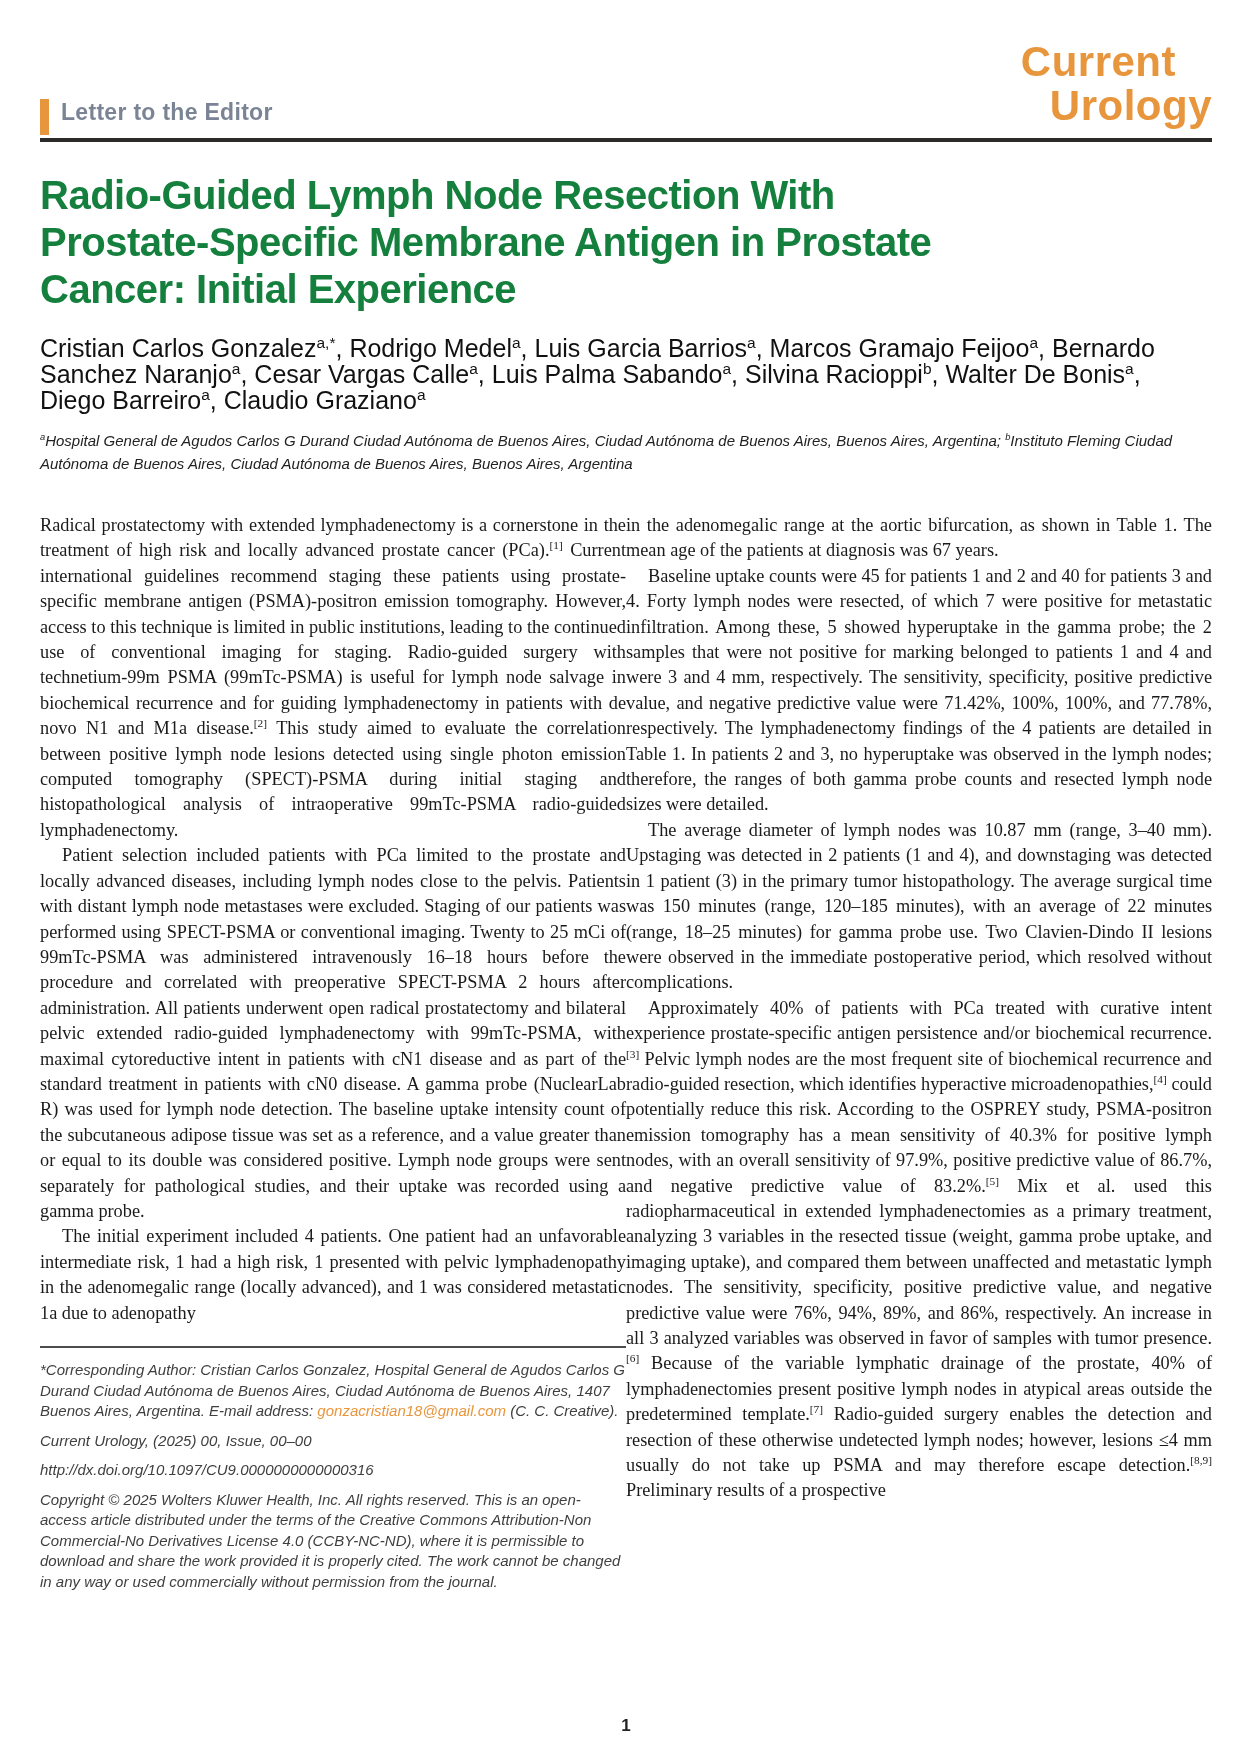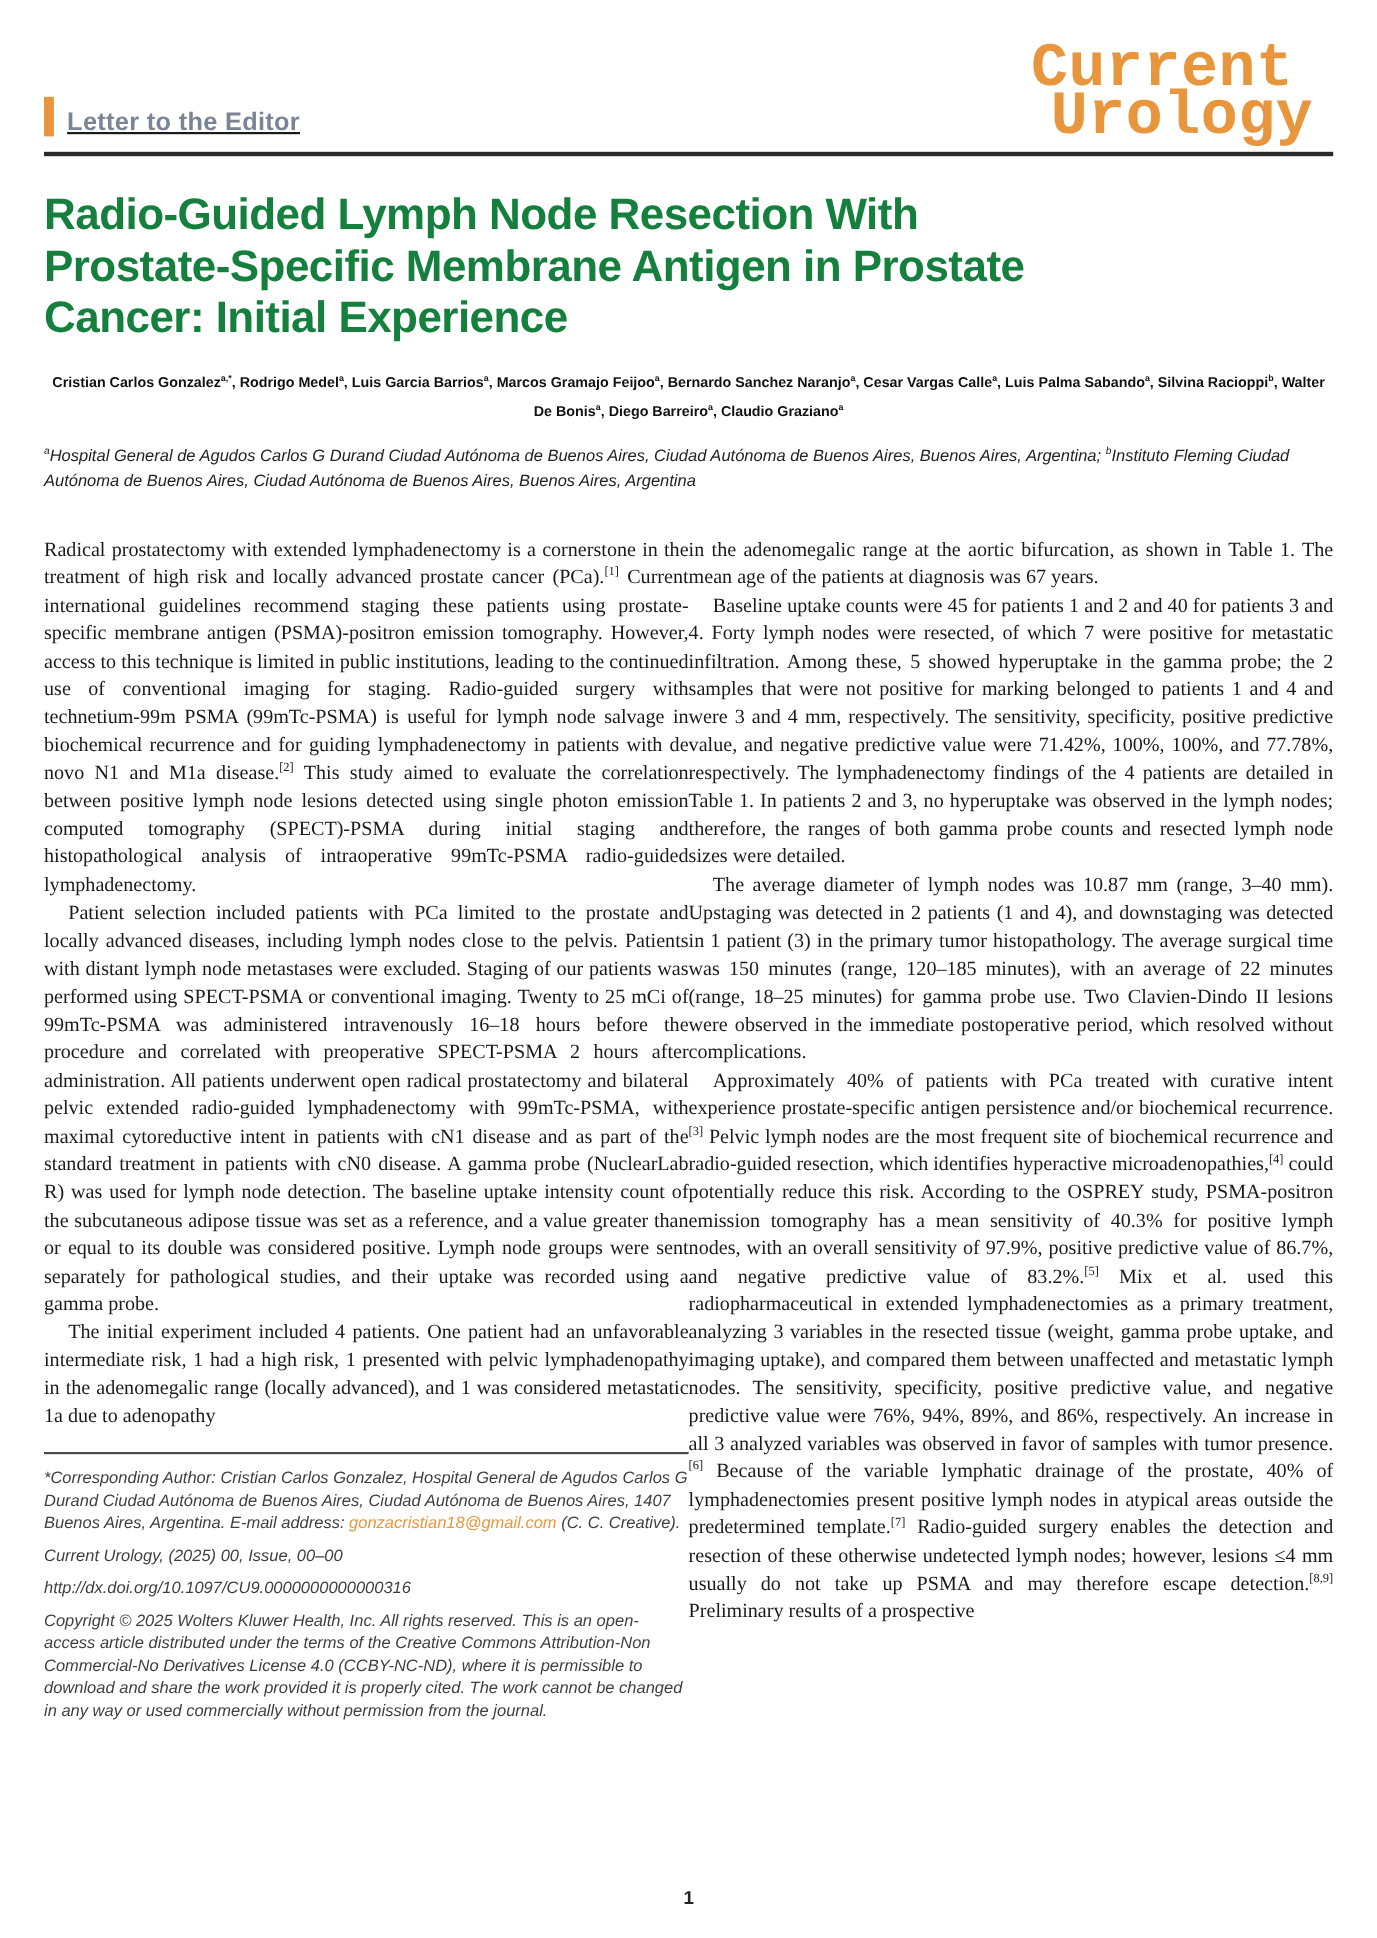--- a/index.html
+++ b/index.html
@@ -11,51 +11,50 @@
     box-sizing:border-box;
     padding:42px 40px 0 40px;
     font-family:"Liberation Serif",serif;
     color:#1a1a1a;
     overflow:hidden;
   }
   
   .masthead{position:relative;height:100px;}
   .logo{
     position:absolute;top:-2px;right:0;
-    text-align:center;
-    font-family:Liberation Mono, monospace;
+    text-align:right;
+    font-family:Liberation Sans, sans-serif;
     font-weight:bold;
     color:#e8963d;
     line-height:44px;
-    font-size:56px;
+    font-size:42px;
     letter-spacing:0.5px;
   }
   .logo .logo-line1{margin-right:36px;}
-  .section-tag{position:absolute;left:0;bottom:18px;display:flex;align-items:flex-end;text-decoration:underline;}
+  .section-tag{position:absolute;left:0;bottom:7px;display:flex;align-items:flex-start;}
   .tag-bar{display:inline-block;width:9px;height:36px;background:#e8963d;margin-right:12px;}
   .tag-text{
     font-family:"Liberation Sans",sans-serif;
     font-weight:bold;font-size:23px;color:#7b8495;letter-spacing:0.3px;
   }
   .masthead-rule{position:absolute;left:0;bottom:0;width:100%;height:4px;background:#2b2a29;}
   
   .title{
     margin:30px 0 0 0;
     font-family:"Liberation Sans",sans-serif;
     font-weight:bold;
     font-size:40px;line-height:47px;
     letter-spacing:-0.5px;
     color:#15803d;
   }
   .authors{
     margin-top:22px;
     font-family:"Liberation Sans",sans-serif;
-    font-weight:bold;font-size:13px;line-height:26px;color:#111111;
+    font-weight:normal;font-size:25px;line-height:26px;color:#111111;
     max-width:1172px;
-    text-align:center;
   }
   .authors sup{font-size:62%;line-height:0;}
   .affiliations{
     margin-top:16px;
     font-family:"Liberation Sans",sans-serif;
     font-style:italic;font-size:15px;line-height:23px;color:#222222;
     max-width:1172px;
   }
   .affiliations sup{font-size:62%;line-height:0;}
   

